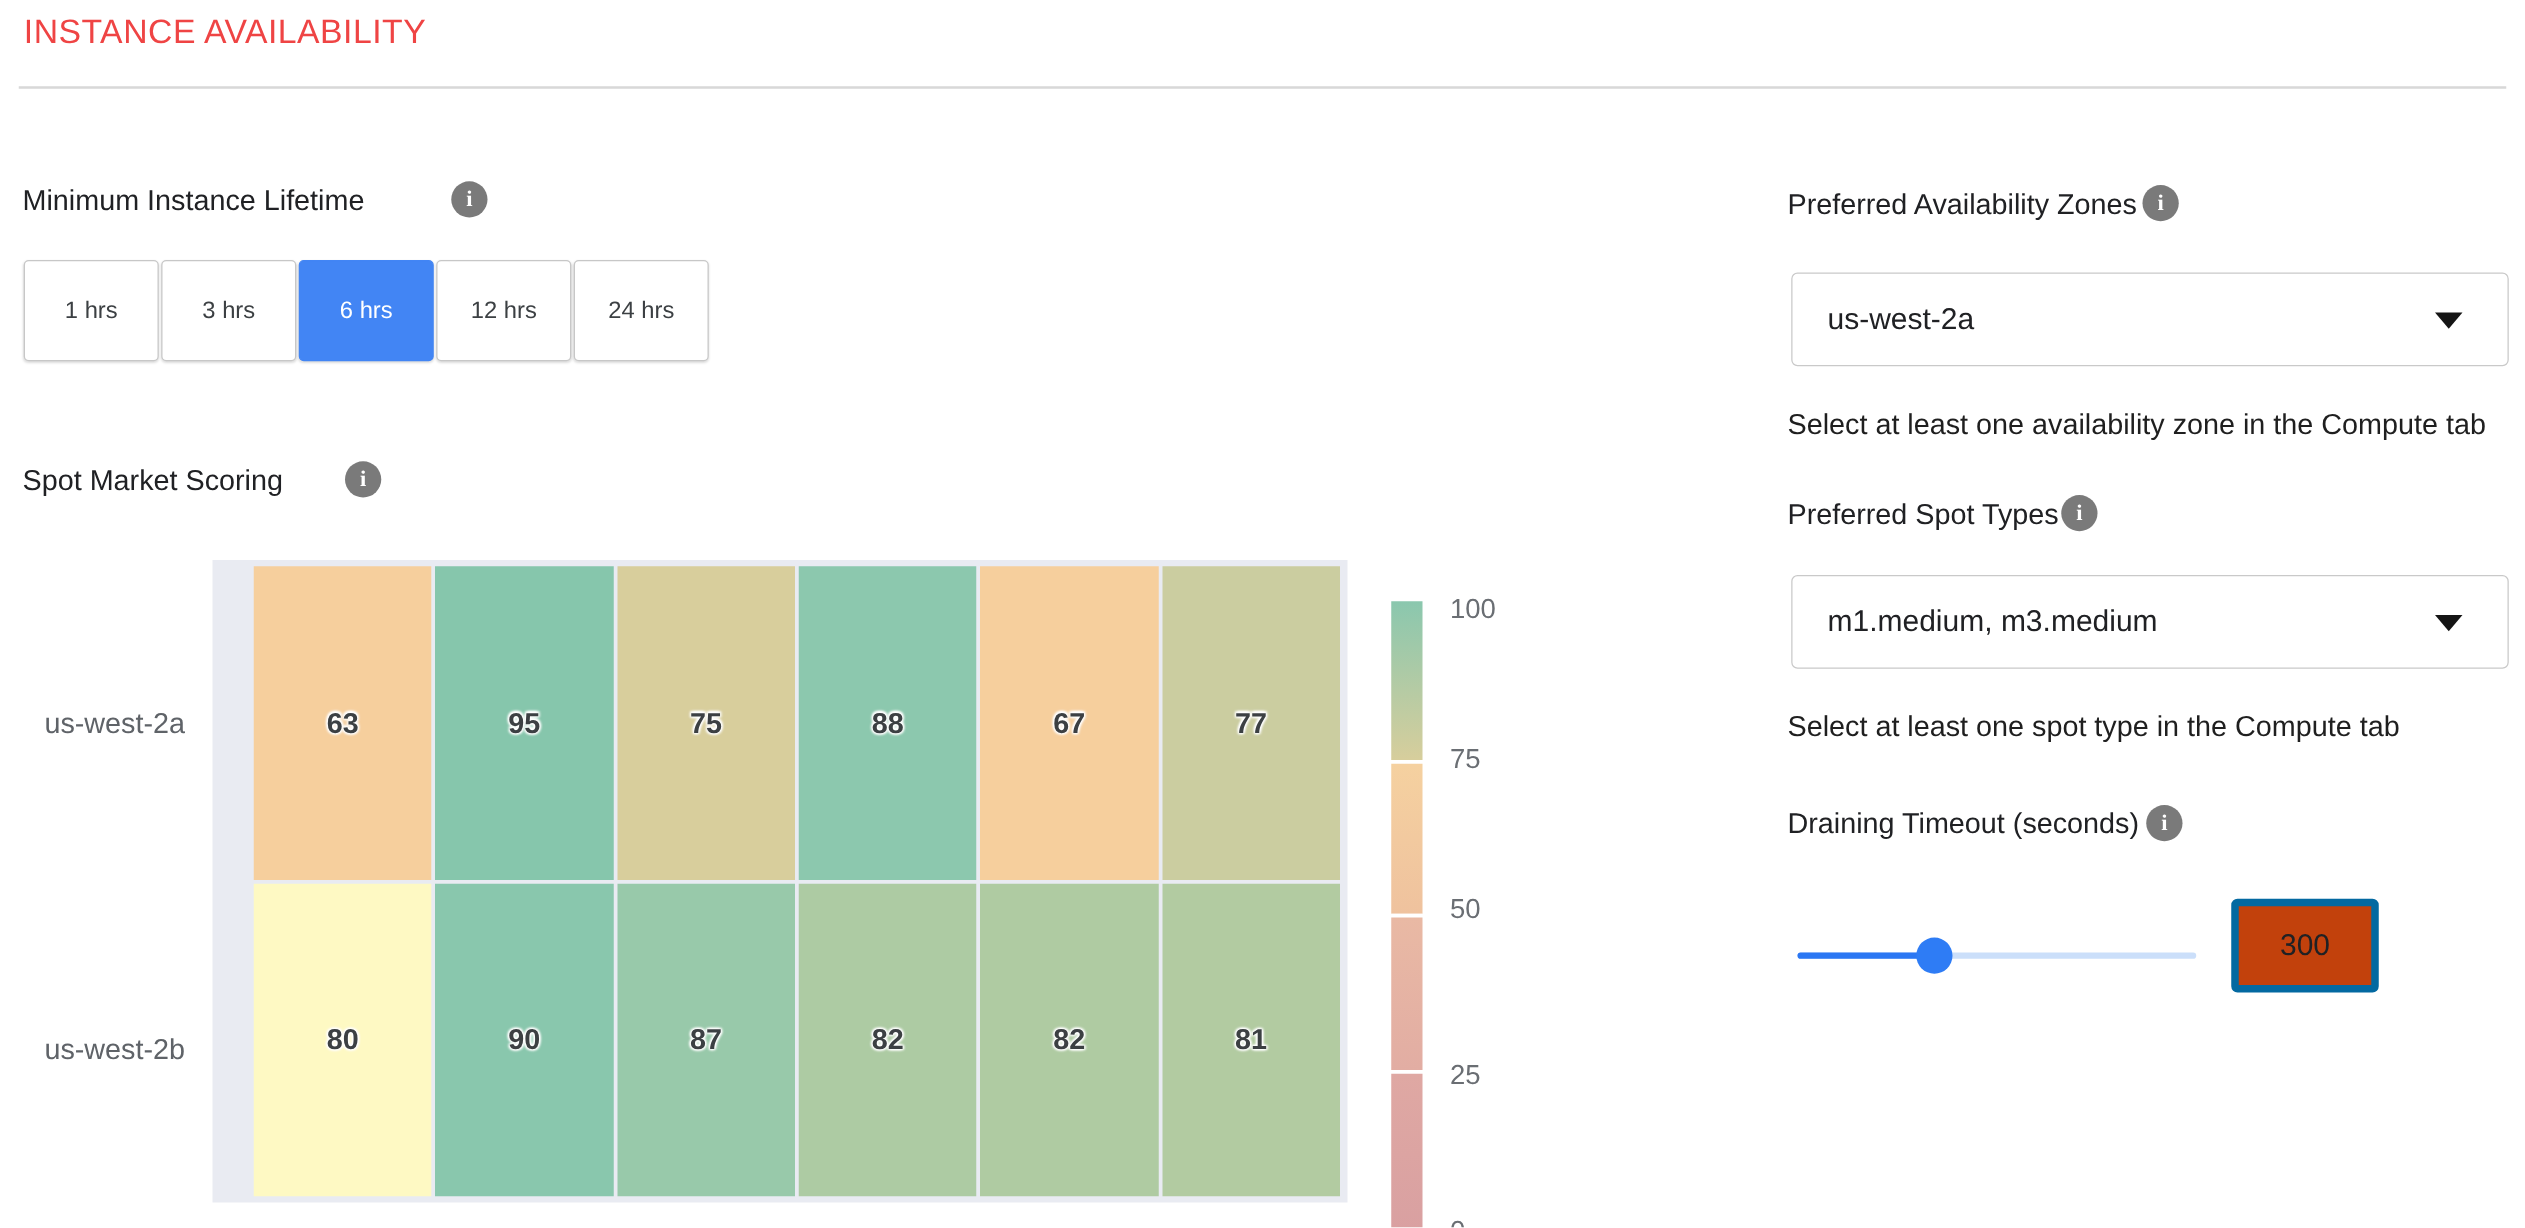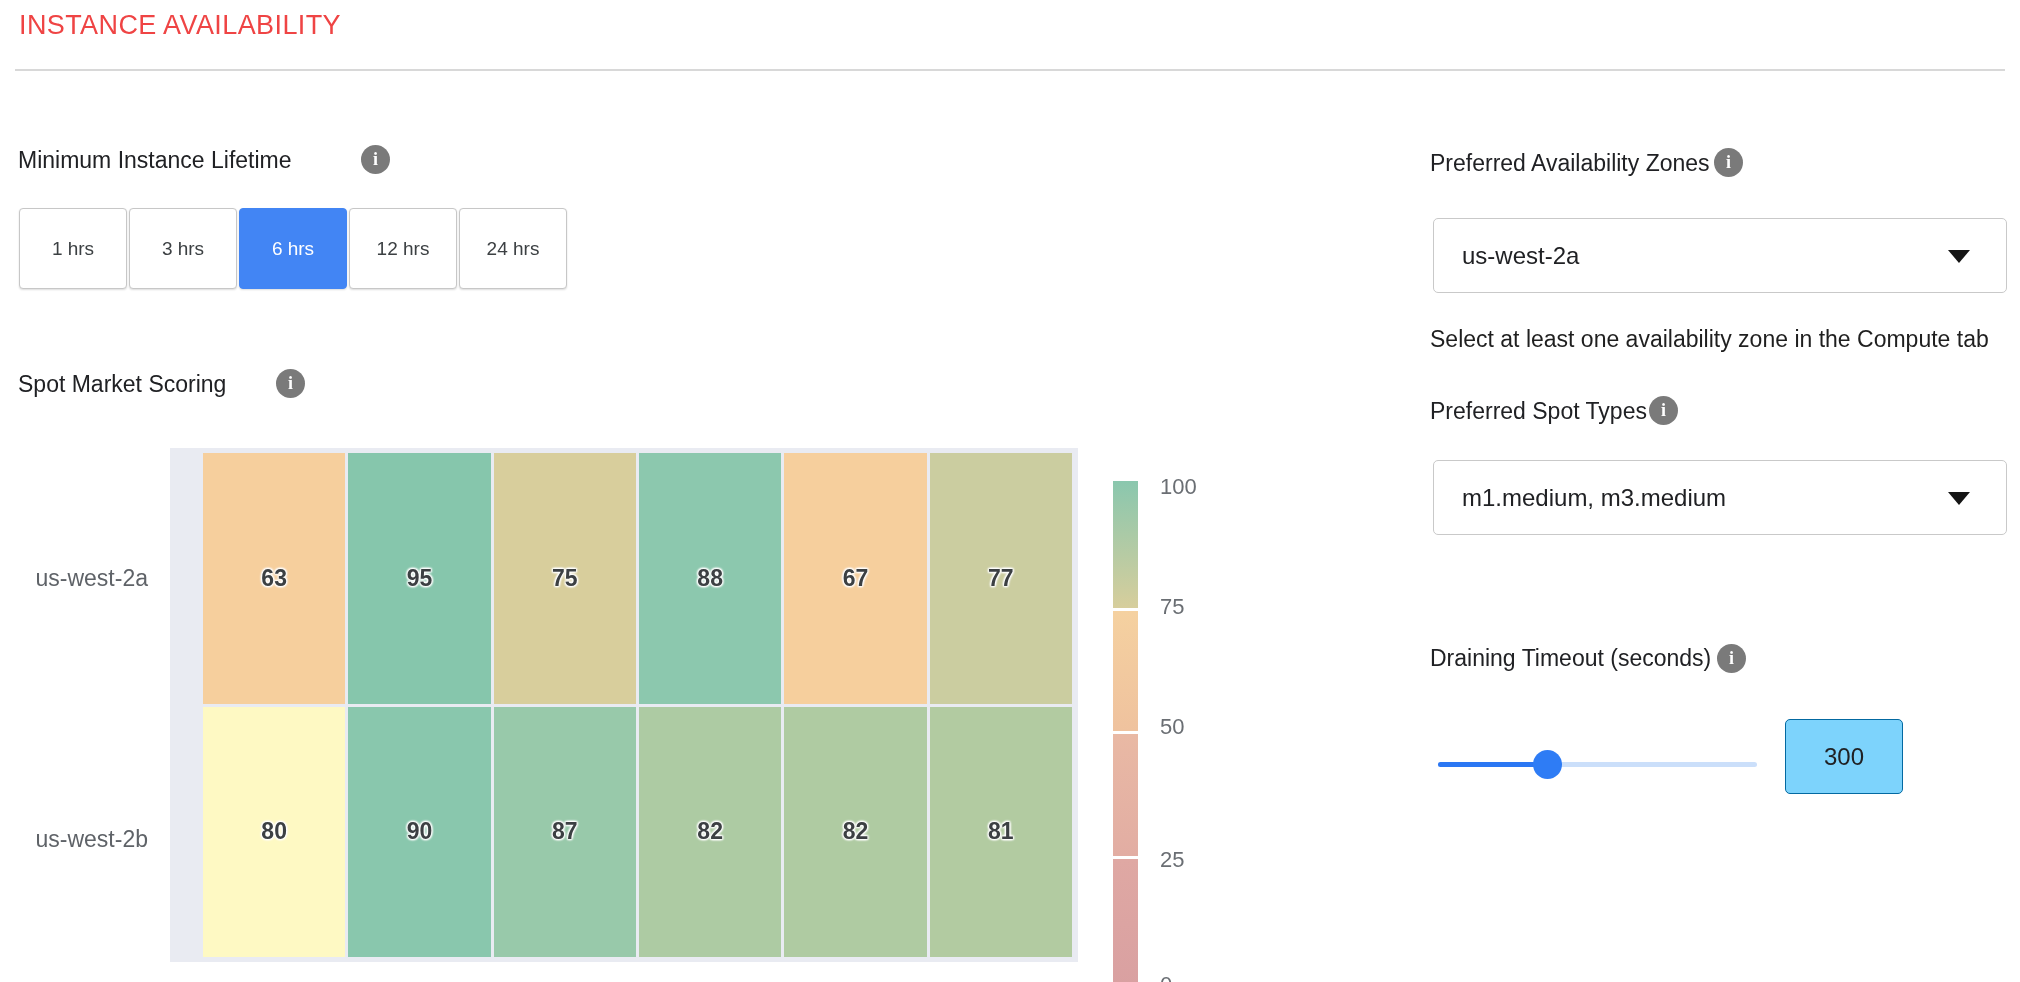--- a/index.html
+++ b/index.html
@@ -46,22 +46,22 @@
   .select-value { position:absolute; left:28px; top:0; line-height:73px; font-size:24px; color:#202124; }
   .caret {
     position:absolute; right:36px; top:31px; width:0; height:0;
     border-left:11px solid transparent; border-right:11px solid transparent; border-top:13px solid #151515;
   }
   .helper { font-size:23px; color:#1f1f1f; white-space:nowrap; }
   .slider-track { left:1438px; top:762px; width:319px; height:5px; background:#cbdffa; border-radius:3px; cursor:pointer; }
   .slider-fill { position:absolute; left:0; top:0; height:5px; width:110px; background:#2b77f3; border-radius:3px; }
   .slider-thumb { left:1533px; top:750px; width:29px; height:29px; border-radius:50%; background:#2e7cf5; cursor:pointer; }
   .value-input {
-    left:1785px; top:719px; width:118px; height:75px; border:1px solid #0369a1; border-radius:5px;
-    font-size:24px; color:#202124; text-align:center; font-family:"Liberation Sans", sans-serif; background:#7dd3fc;
+    left:1785px; top:719px; width:118px; height:75px; border:6px solid #0369a1; border-radius:5px;
+    font-size:24px; color:#202124; text-align:center; font-family:"Liberation Sans", sans-serif; background:#c2410c;
   }
 </style>
 </head>
 <body>
 
 <div class="page">
 
   <div class="abs section-title">INSTANCE AVAILABILITY</div>
   <div class="abs divider"></div>
 
@@ -147,20 +147,21 @@
     <div class="caret"></div>
   </div>
   <div class="abs helper" style="left:1430px; top:326px;">Select at least one availability zone in the Compute tab</div>
 
   <div class="abs label" style="left:1430px; top:398px;">Preferred Spot Types</div>
   <div class="abs info-icon" style="left:1649px; top:396px;">i</div>
   <div class="abs select-box" style="top:460px;">
     <div class="select-value">m1.medium, m3.medium</div>
     <div class="caret"></div>
   </div>
+  <div class="abs helper" style="left:1430px; top:568px;">Select at least one spot type in the Compute tab</div>
 
   <div class="abs label" style="left:1430px; top:645px;">Draining Timeout (seconds)</div>
   <div class="abs info-icon" style="left:1717px; top:644px;">i</div>
   <div class="abs slider-track">
     <div class="slider-fill"></div>
   </div>
   <div class="abs slider-thumb"></div>
   <input class="abs value-input" value="300" style="">
 
 </div>

